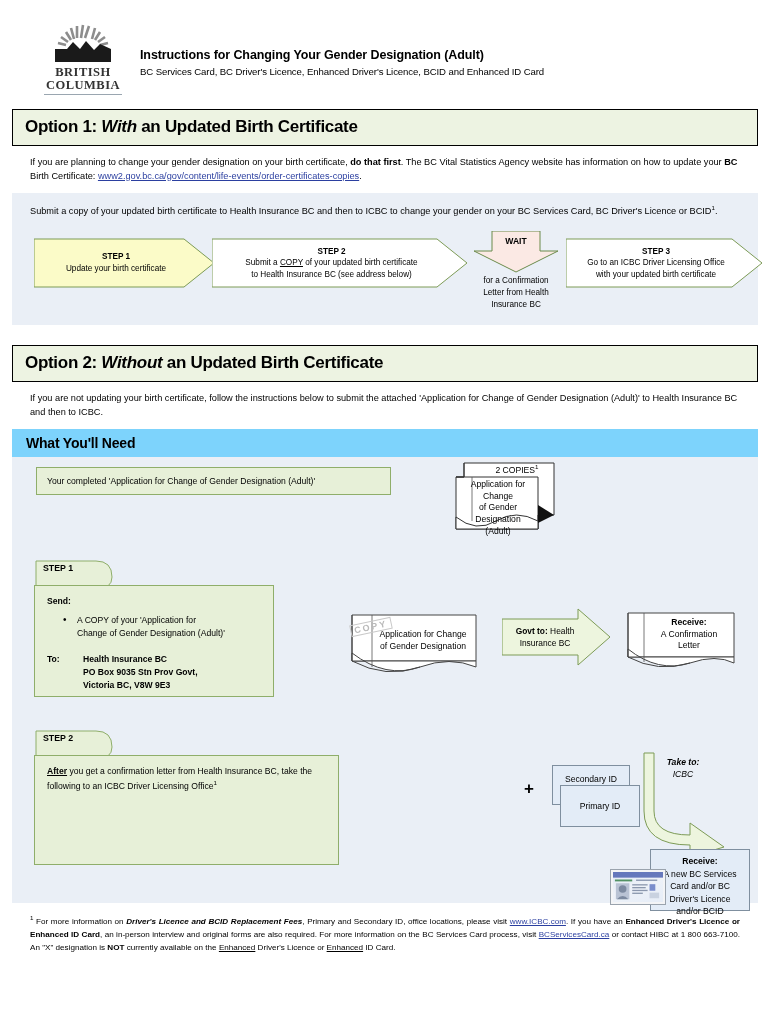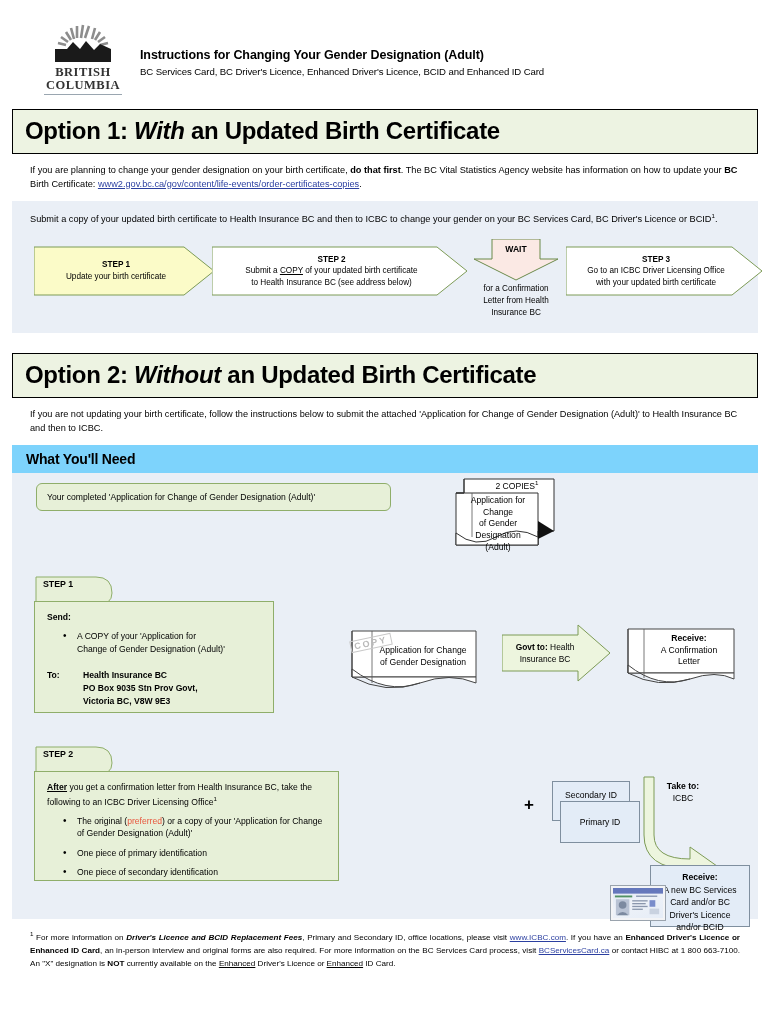--- a/index.html
+++ b/index.html
@@ -26,21 +26,21 @@
   .header-titles { margin-left:18px; padding-top:26px; }
   .doc-title { font-size:12.5px; font-weight:bold; letter-spacing:-.1px; }
   .doc-sub { font-size:9.6px; margin-top:4px; letter-spacing:-.1px; }
 
   
   .option-banner {
     margin:14px 12px 0 12px;
     border:1.5px solid #000;
     background:#edf3e2;
     padding:7px 12px 8px 12px;
-    font-size:24px; font-weight:bold;
+    font-size:17px; font-weight:bold;
     letter-spacing:-.3px;
   }
   .option-banner i { font-style:italic; }
 
   .intro { margin:9px 30px 0 30px; font-size:9.2px; line-height:1.55; }
   .intro b { font-weight:bold; }
   a.link { color:#2b3fa0; text-decoration:underline; }
 
   
   .panel { margin:10px 12px 0 12px; background:#eaeff6; padding:10px 18px 12px 18px; position:relative; }
@@ -62,21 +62,21 @@
   .wyn-head {
     margin:10px 12px 0 12px; background:#7dd3fc;
     font-size:14px; font-weight:bold; padding:6px 0 6px 14px; letter-spacing:-.2px;
   }
   .panel2 { margin:0 12px 0 12px; background:#eaeff6; padding:10px 0 10px 0; position:relative; height:446px; }
 
   .greenbox { background:#e7f0d8; border:1px solid #8fae6a; }
   .bluebox  { background:#e3ecf7; border:1px solid #7f8f9f; }
 
   .wyn-item { position:absolute; left:24px; top:10px; width:355px; padding:8px 10px;
-              font-size:8.6px;border-radius:6px; }
+              font-size:8.6px; }
 
   
   .paper { position:absolute; }
   .paper svg { display:block; }
   .paper-txt { position:absolute; text-align:center; font-size:8.6px; line-height:1.35; }
 
   
   .step-tab { position:absolute; font-size:8.8px; font-weight:bold; }
   .step-tab .tab-inner { position:relative; z-index:2; padding:4px 10px 4px 9px; }
 
@@ -305,36 +305,29 @@
     <svg width="86" height="36" viewBox="0 0 86 36" style="position:absolute;left:0;top:0;">
       <path d="M2 2 L62 2 Q78 2 78 18 Q78 30 62 30 L40 30 L34 36 L34 30 L2 30 Z" fill="#e7f0d8" stroke="#8fae6a" stroke-width="1"></path>
     </svg>
     <div class="tab-inner">STEP 2</div>
   </div>
 
   <div class="stepbox greenbox" style="left:22px; top:298px; width:305px; height:110px;">
     <div>
       <b><u>After</u></b><span> you get a confirmation letter from Health Insurance BC, take the following to an ICBC Driver Licensing Office</span><span class="sup">1</span>
     </div>
-    <ul>
-      <li>
-        <span>The original (</span><span class="pref">preferred</span><span>) or a copy of your 'Application for Change of Gender Designation (Adult)'</span>
-      </li>
-      <li>One piece of primary identification</li>
-      <li>One piece of secondary identification</li>
-    </ul>
   </div>
 
 
   <div class="plus" style="left:512px; top:322px;">+</div>
 
   <div class="smallbox bluebox" style="left:540px; top:308px; width:78px; height:40px;">Secondary ID</div>
   <div class="smallbox bluebox" style="left:548px; top:328px; width:80px; height:42px; padding-top:14px;">Primary ID</div>
 
-  <div class="paper" style="left:628px; top:300px;">
+  <div class="paper" style="left:628px; top:292px;font-style:italic;">
     <svg width="122" height="108" viewBox="0 0 122 108">
       <path d="M4 4 L4 62 Q4 86 40 86 L40 74 L74 98 L40 108 L40 96 Q-6 96 -6 62 L-6 4 Z" transform="translate(10,0)" fill="#edf5de" stroke="#7d9b56" stroke-width="1"></path>
     </svg>
     <div class="paper-txt" style="left:8px; top:8px; width:70px;">
       <b>Take to:</b><br>
       <span>ICBC</span>
     </div>
   </div>
 
   <div class="smallbox bluebox" style="left:638px; top:392px; width:100px; height:62px; padding:5px 4px;">

